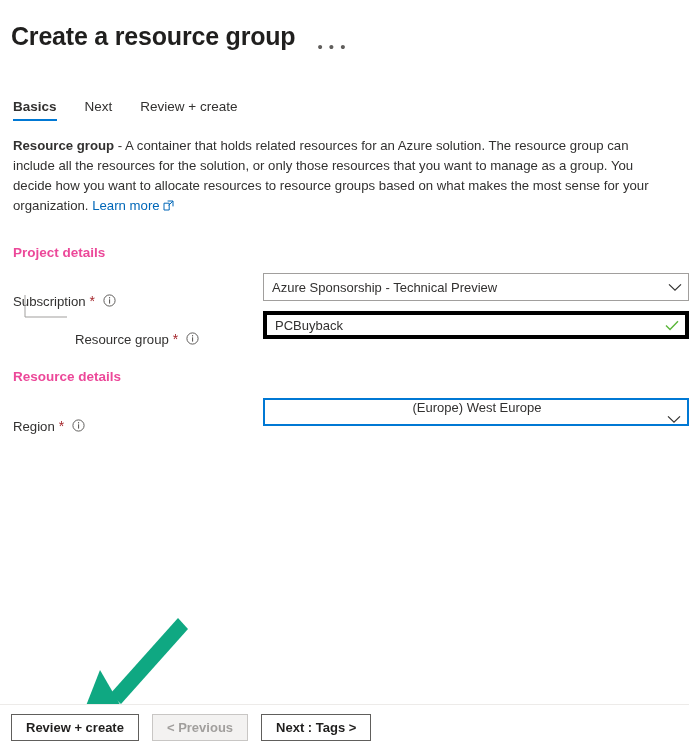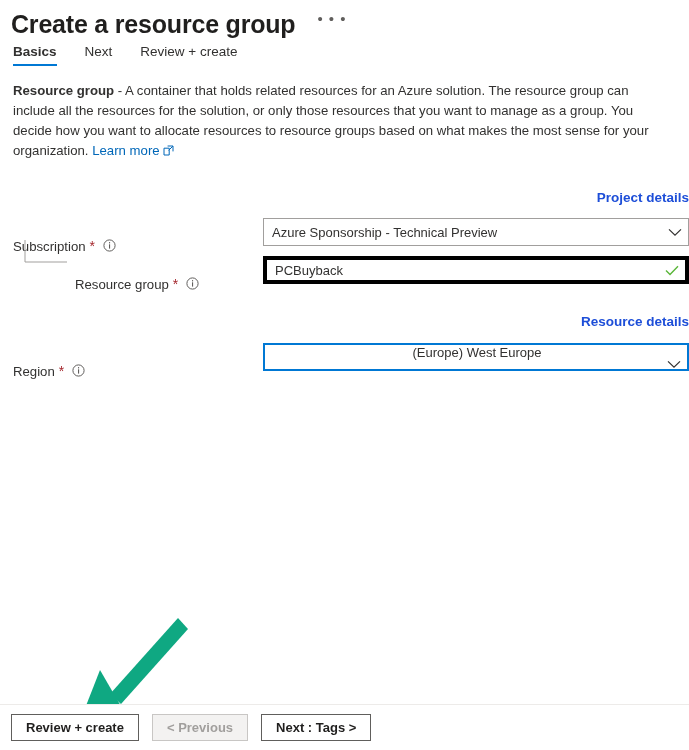--- a/index.html
+++ b/index.html
@@ -13,22 +13,22 @@
     font-family: "Liberation Sans", sans-serif;
     color: #323130;
     position: relative;
     overflow: hidden;
     -webkit-font-smoothing: antialiased;
   }
 
   
   .page-header {
     display: flex;
-    align-items: flex-start;
-    padding: 8px 0 0 11px;
+    align-items: flex-end;
+    padding: 20px 0 0 11px;
   }
   .page-title {
     font-size: 25px;
     font-weight: 600;
     letter-spacing: -0.2px;
     color: #201f1e;
     line-height: 32px;
   }
   .ellipsis-menu {
     margin-left: 22px;
@@ -38,20 +38,21 @@
     letter-spacing: 1px;
     cursor: pointer;
     line-height: 10px;
   }
 
   
   .tabs {
     display: flex;
     align-items: flex-end;
     padding-left: 13px;
+    margin-top: 43px;
     height: 26px;
   }
   .tab {
     position: relative;
     font-size: 13.5px;
     color: #323130;
     padding: 0 0 7px 0;
     margin-right: 28px;
     cursor: pointer;
     white-space: nowrap;
@@ -88,23 +89,22 @@
   .ext-icon {
     display: inline-block;
     vertical-align: -1px;
     margin-left: 3px;
   }
 
   
   .section-title {
     font-size: 13.5px;
     font-weight: 700;
-    color: #1d4ed8;
+    color: #ec4899;
     margin: 0 0 0 13px;
-    text-align: right;
   }
   #section-project-details { margin-top: 28px; }
   #section-resource-details { margin-top: 29px; }
 
   .form-row {
     display: flex;
     align-items: center;
     margin-left: 13px;
     position: relative;
     height: 30px;

